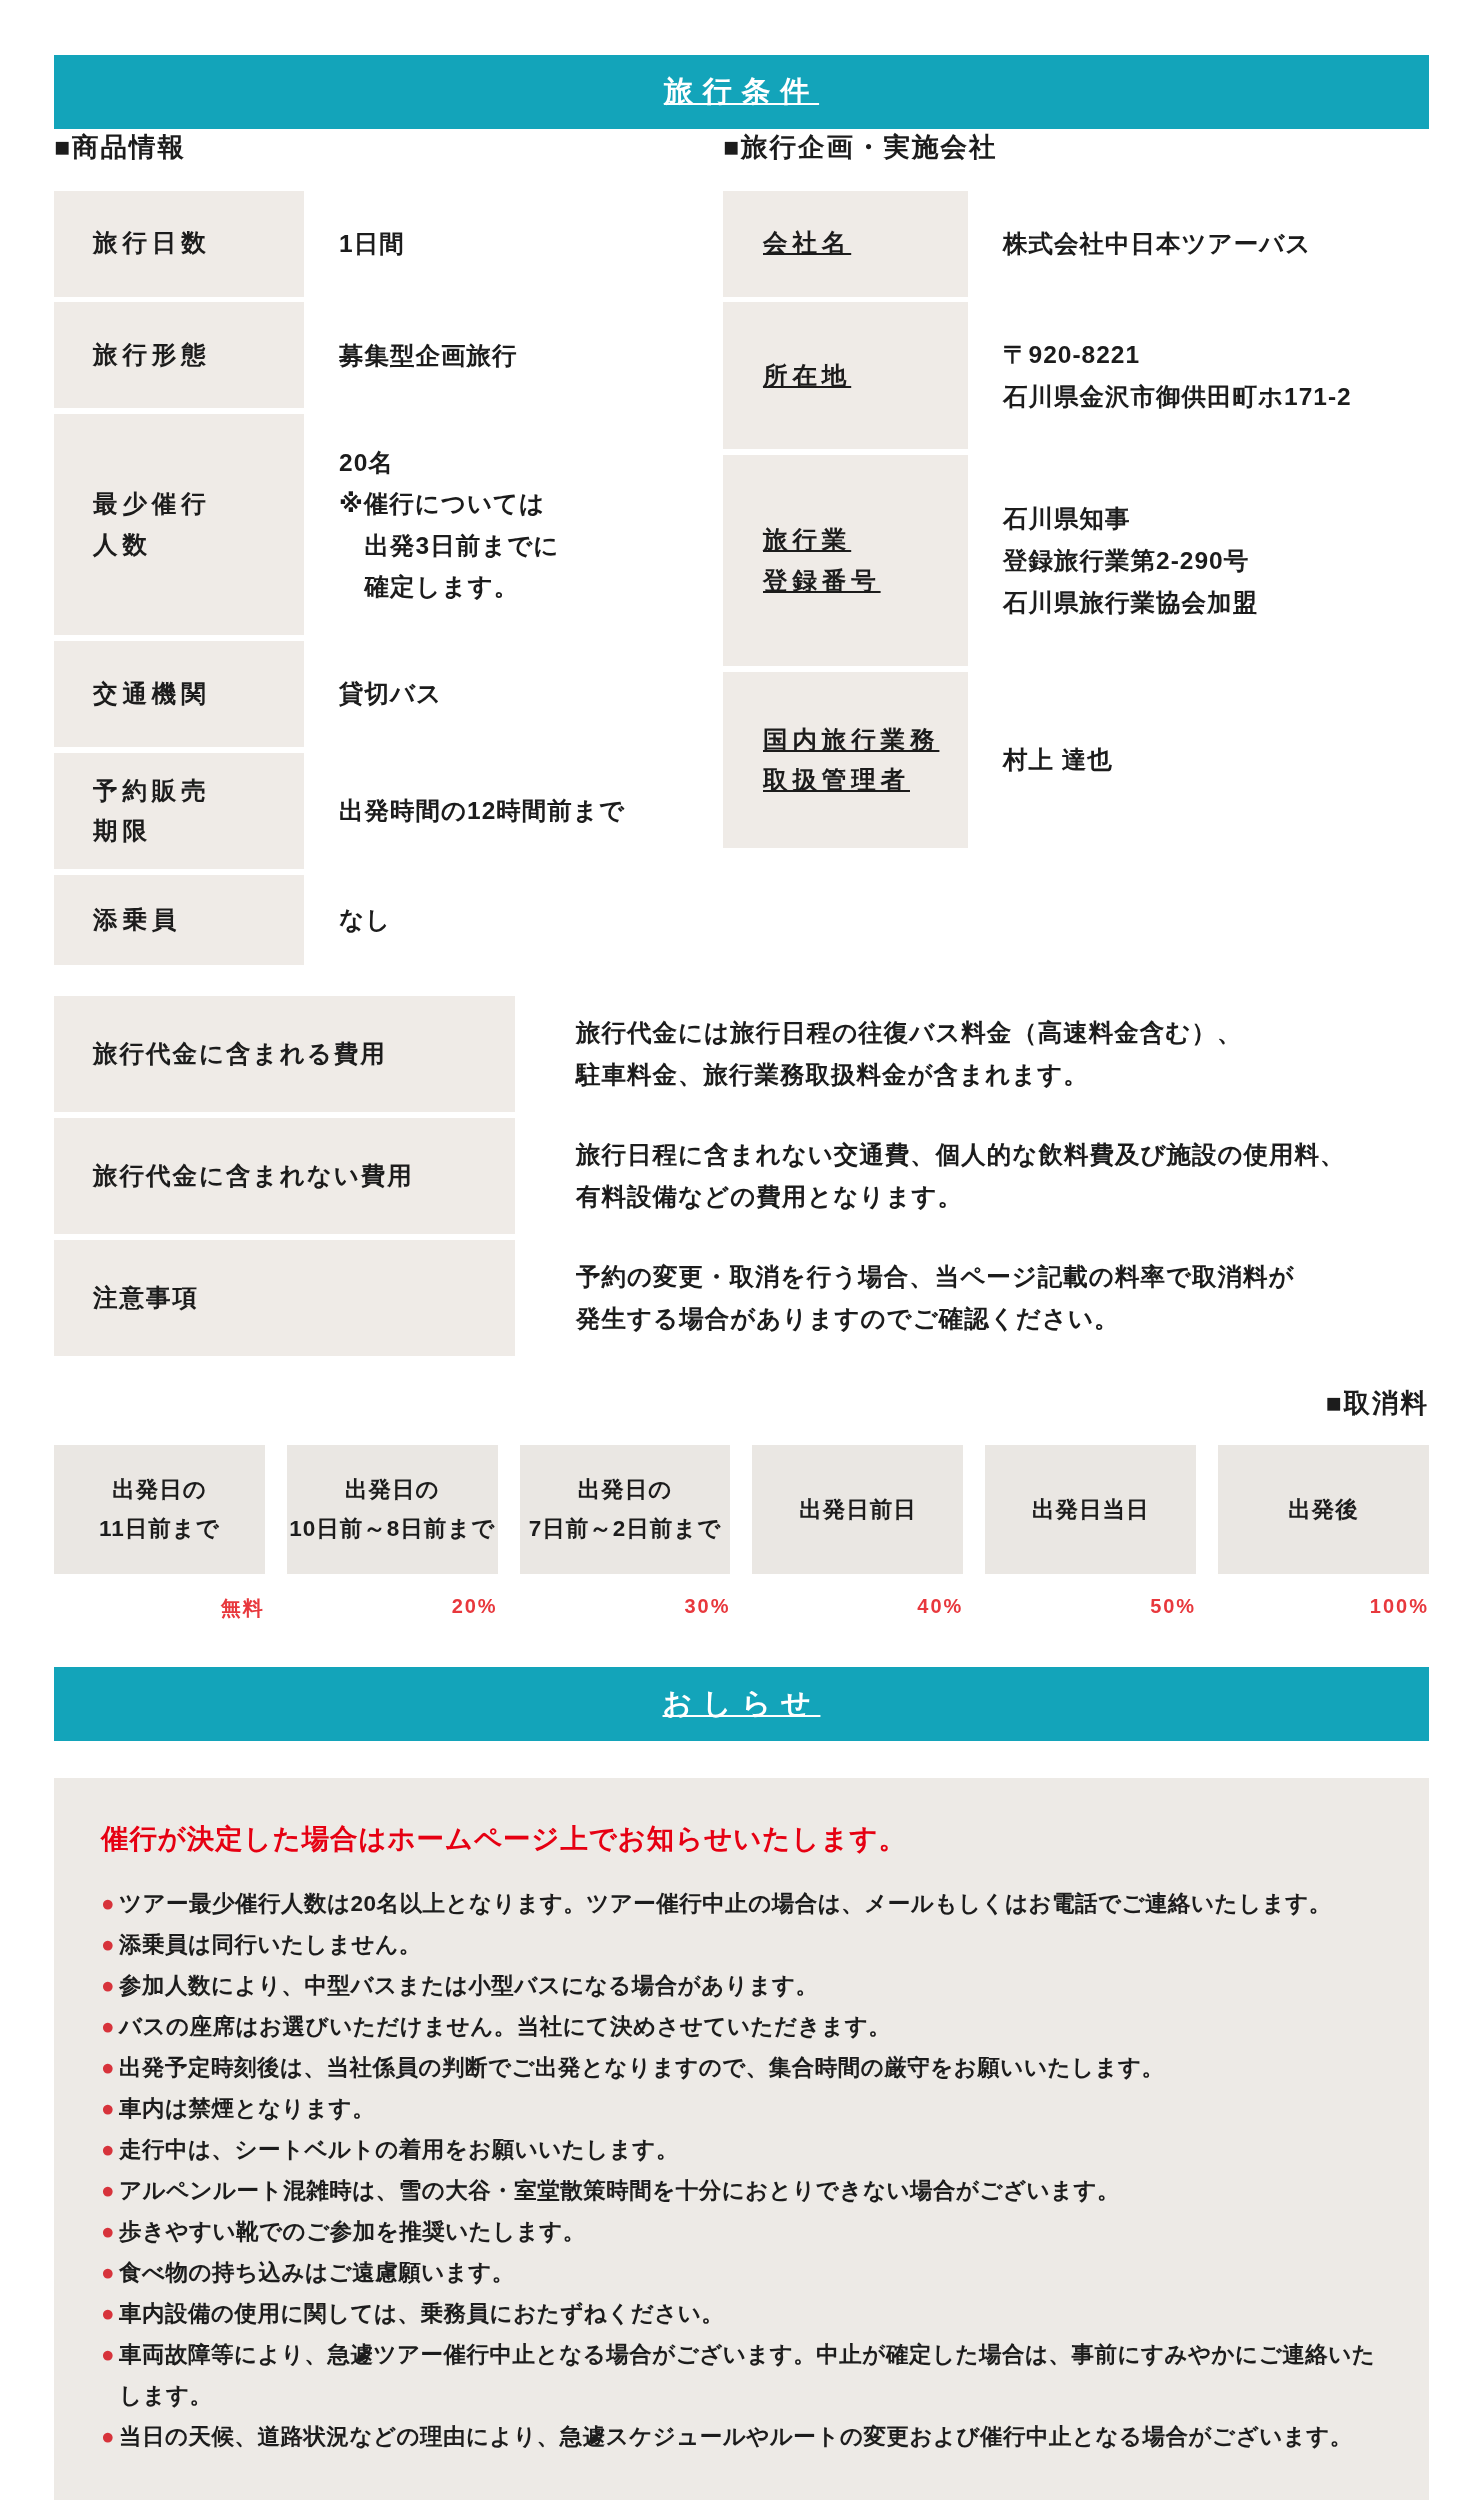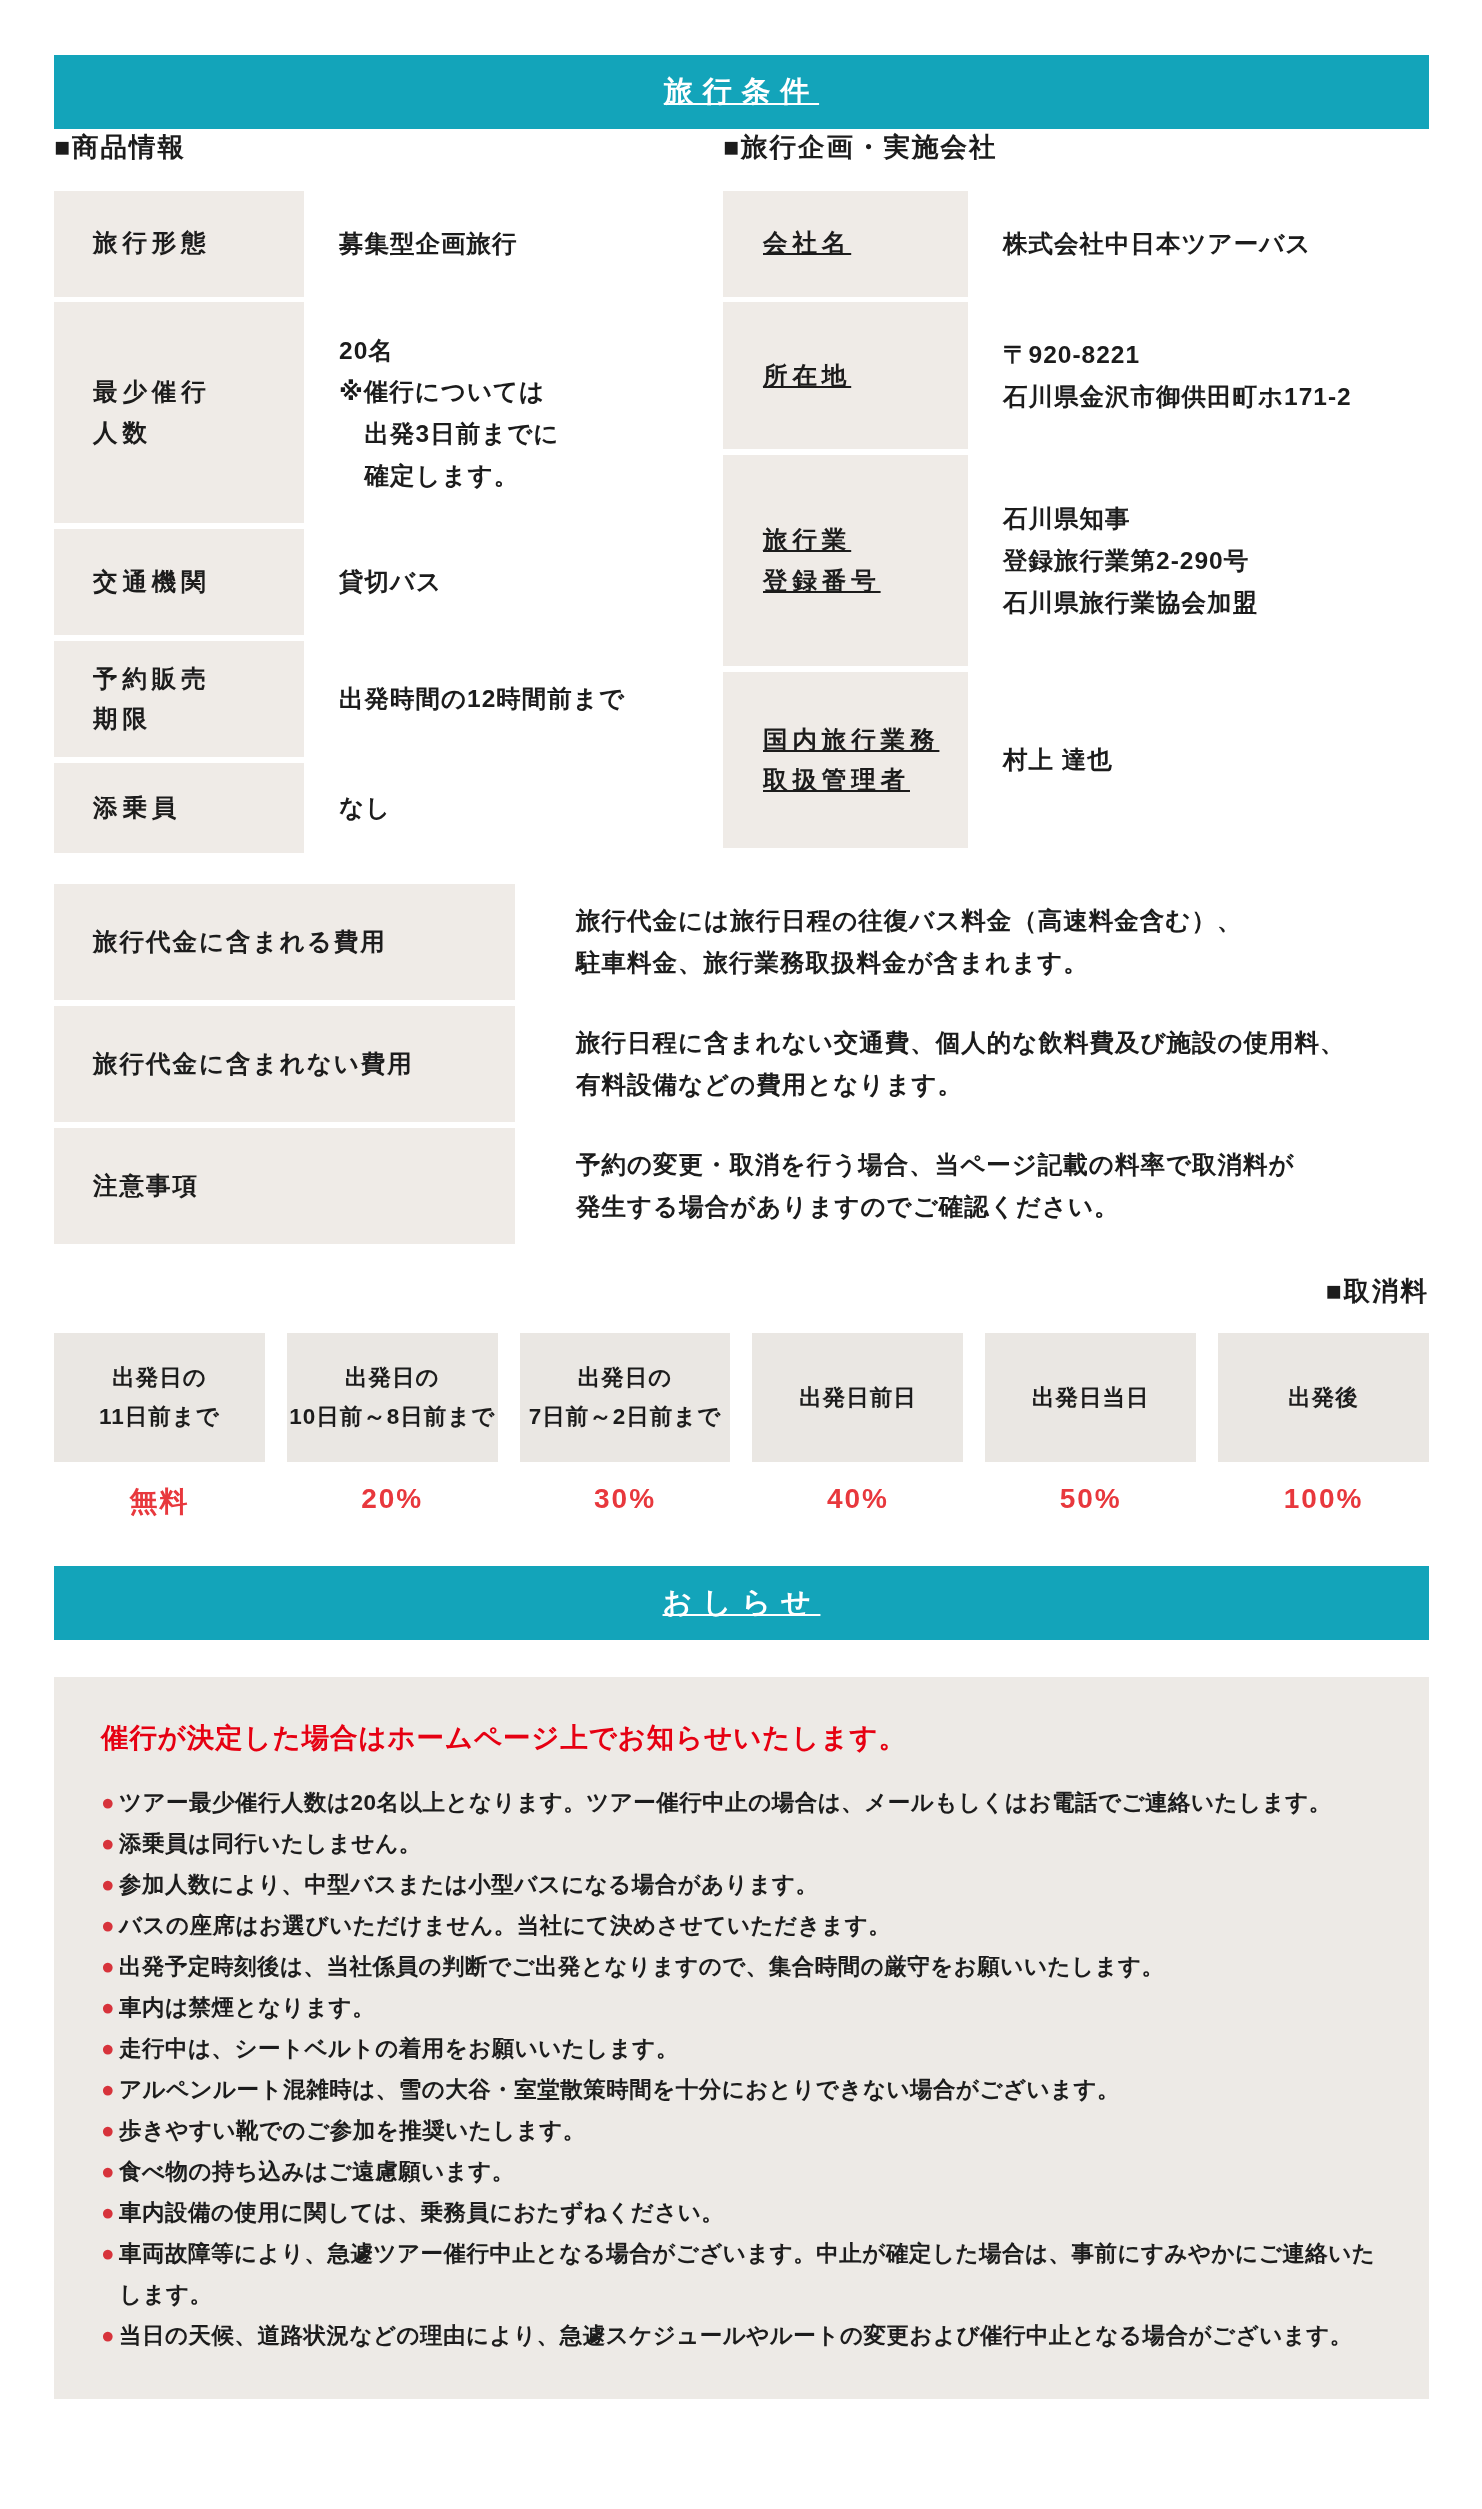--- a/index.html
+++ b/index.html
@@ -52,22 +52,22 @@
   
   .cancel-head-title{margin-top:29px;font-size:26.5px;letter-spacing:2px;text-align:right;}
   .cancel-grid{display:grid;grid-template-columns:repeat(6,1fr);column-gap:22px;margin-top:24px;}
   .cancel-col{display:flex;flex-direction:column;align-items:stretch;}
   .cancel-period{
     background:#eae7e3;min-height:129px;
     display:flex;align-items:center;justify-content:center;text-align:center;
     font-size:22.5px;letter-spacing:1px;line-height:1.75;white-space:pre-line;
   }
   .cancel-fee{
-    margin-top:21.6px;text-align:center;
-    color:#e8383d;font-size:28px;letter-spacing:2px;
+    margin-top:21.6px;text-align:right;
+    color:#e8383d;font-size:20px;letter-spacing:2px;
   }
 
   
   .notice{
     background:#edeae6;margin-top:37px;
     padding:43px 47px 43px 47px;box-sizing:border-box;
   }
   .notice-headline{color:#e60012;font-size:27.4px;letter-spacing:1px;}
   .notice-list{list-style:none;margin:25.5px 0 0 0;padding:0;}
   .notice-list li{
@@ -86,20 +86,24 @@
   </div>
 
   <div class="heads">
     <div class="sec-head">■商品情報</div>
     <div class="sec-head">■旅行企画・実施会社</div>
   </div>
 
   <div class="twocol">
 
     <div class="info-table left">
+      <div class="row" style="--h:106px">
+        <div class="cell label">旅行日数</div>
+        <div class="cell value">1日間</div>
+      </div>
       <div class="row" style="--h:106px">
         <div class="cell label">旅行形態</div>
         <div class="cell value">募集型企画旅行</div>
       </div>
       <div class="row" style="--h:221px">
         <div class="cell label">最少催行
 人数</div>
         <div class="cell value">20名
 ※催行については
 　出発3日前までに

